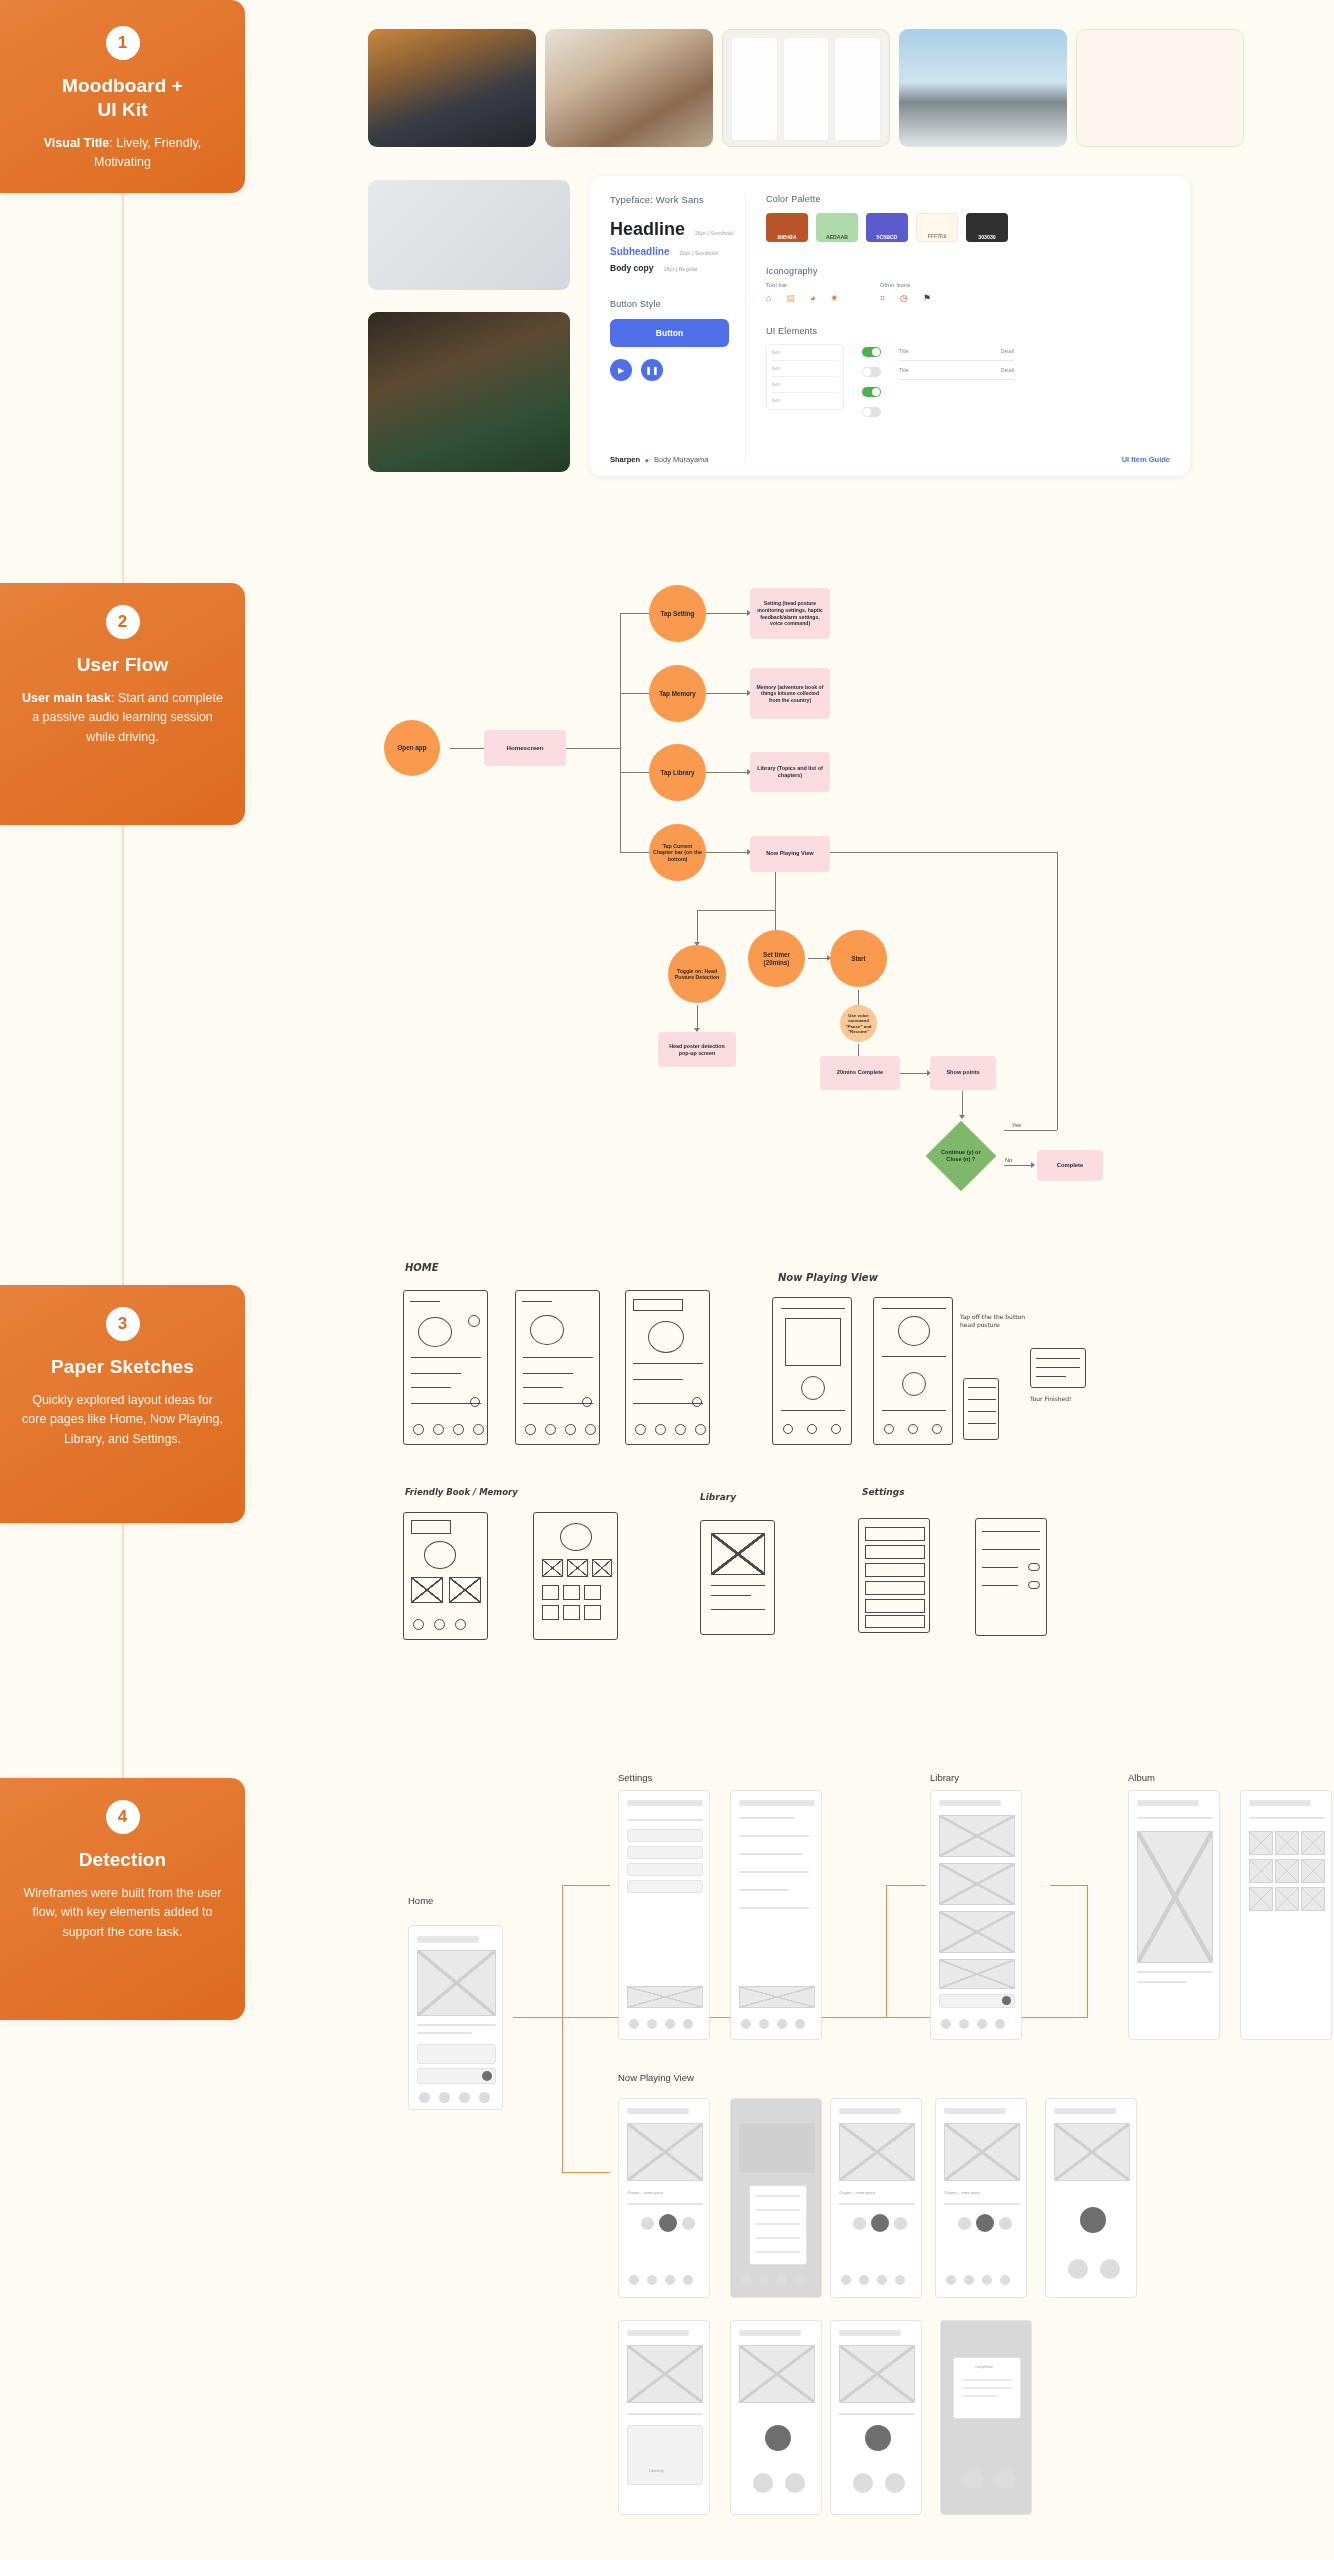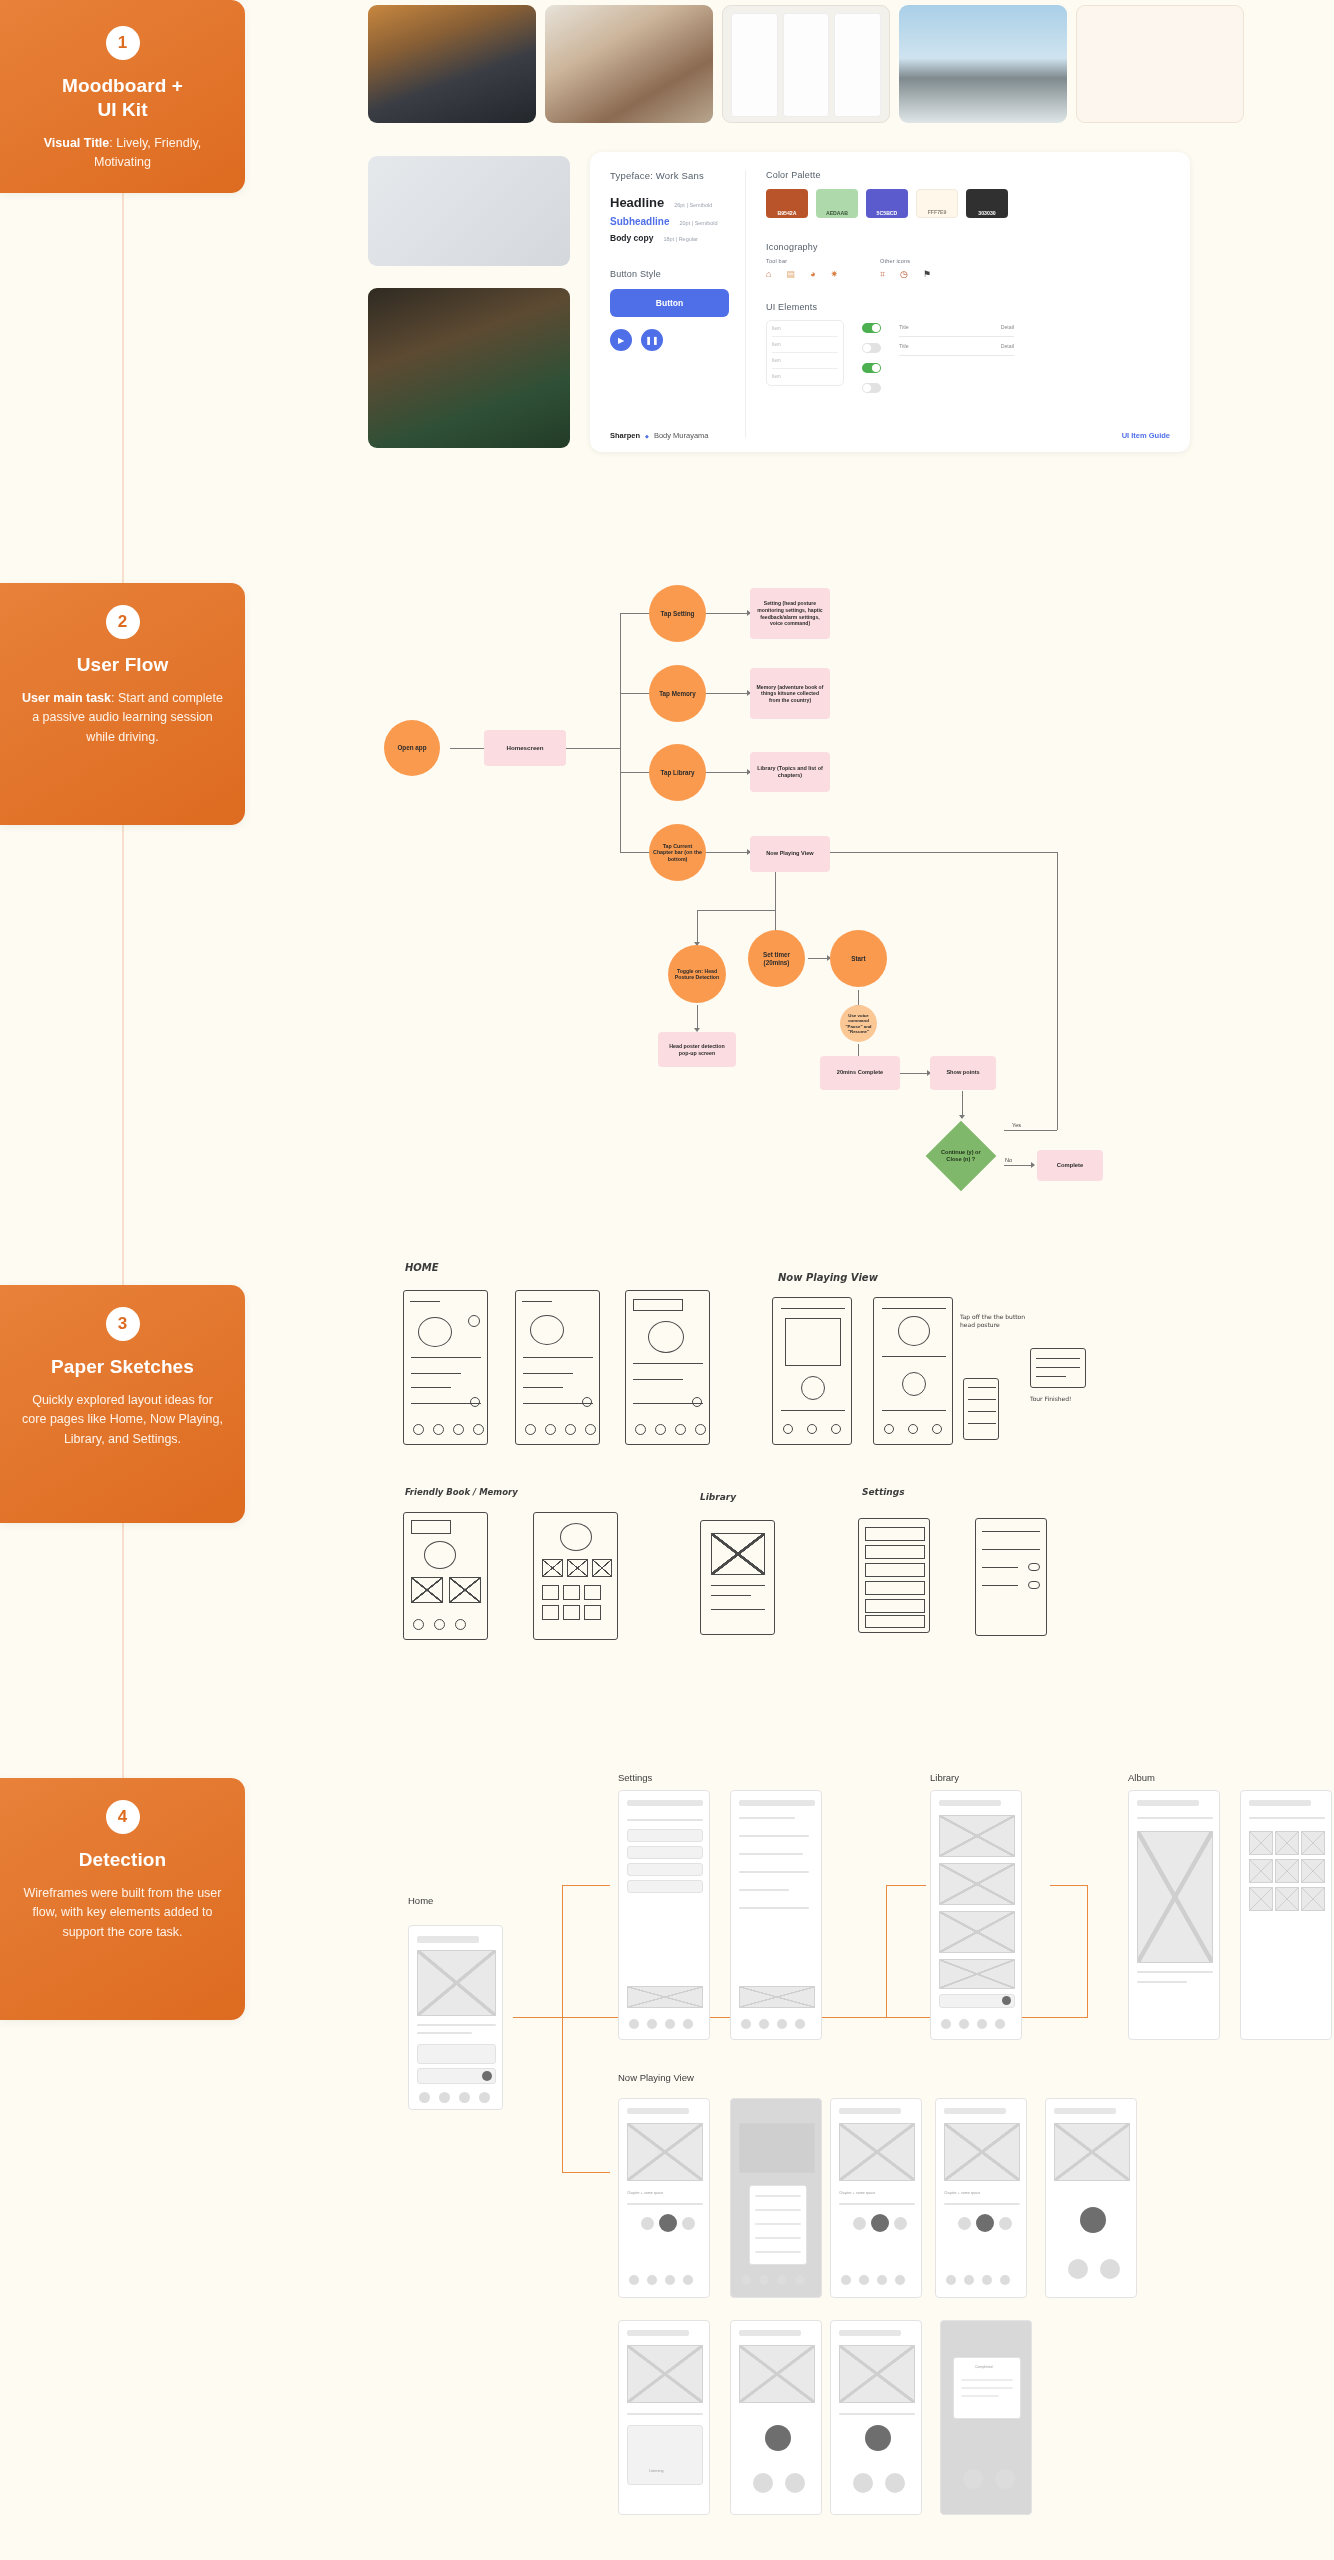--- a/index.html
+++ b/index.html
@@ -24,21 +24,21 @@
     background:#fff;color:#DD6B20;
     font-weight:700;font-size:17px;line-height:34px;
     margin:0 auto 14px;
   }
   .stage-title{font-size:19px;font-weight:700;line-height:1.25;margin-bottom:12px;letter-spacing:.1px;}
   .stage-desc{font-size:12.5px;line-height:1.55;font-weight:400;color:#FFF3E8;}
   .stage-desc b{font-weight:700;color:#fff;}
   .rail-line{position:absolute;left:122px;width:2px;background:#F6DFCD;}
 
   
-  .panel{position:absolute;}
+  .panel{position:absolute;margin-top:24px;}
   .img-ph{border-radius:9px;background-size:cover;background-position:center;}
 
   
   .mb1{background:linear-gradient(160deg,#c8873f 0%,#8a6035 30%,#3a3d44 60%,#23262b 100%);}
   .mb2{background:linear-gradient(150deg,#e7e2d9 0%,#cbb49a 35%,#8b6b52 70%,#b9a68f 100%);}
   .mb3{background:#f3f1ec;border:1px solid #e5e0d6;}
   .mb4{background:linear-gradient(180deg,#a9cfe8 0%,#cfe3ef 45%,#7f8a8e 62%,#dfe6e8 100%);}
   .mb5{background:#fdf6ef;border:1px solid #efe3d6;}
   .mb6{background:linear-gradient(135deg,#e6e9ec 0%,#d4d8dc 100%);}
   .mb7{background:linear-gradient(160deg,#2f2a22 0%,#5d4a32 35%,#2f5036 70%,#233b27 100%);}
@@ -46,21 +46,21 @@
   
   .kit{
     background:#fff;border-radius:12px;
     box-shadow:0 1px 6px rgba(0,0,0,.07);
     padding:18px 20px 14px;
   }
   .kit-col-left{width:135px;}
   .kit-divider{width:1px;background:#EFEFEF;}
   .kit-label{font-size:7.5px;color:#6b7280;margin-bottom:7px;letter-spacing:.2px;}
   .type-row{display:flex;align-items:baseline;gap:10px;margin-bottom:6px;}
-  .type-head{font-size:13px;font-weight:700;color:#1f2328;}
+  .type-head{font-size:18px;font-weight:700;color:#1f2328;}
   .type-sub{font-size:10px;font-weight:700;color:#4F6FE8;}
   .type-body{font-size:8.5px;font-weight:700;color:#1f2328;}
   .type-meta{font-size:5.5px;color:#9ca3af;white-space:nowrap;}
   .btn-primary{
     background:#4F6FE8;color:#fff;border-radius:6px;
     font-size:7.5px;font-weight:700;text-align:center;
     padding:7px 0;width:100%;
   }
   .circ-btn{width:19px;height:19px;border-radius:50%;background:#4F6FE8;
     display:flex;align-items:center;justify-content:center;color:#fff;font-size:8px;}

